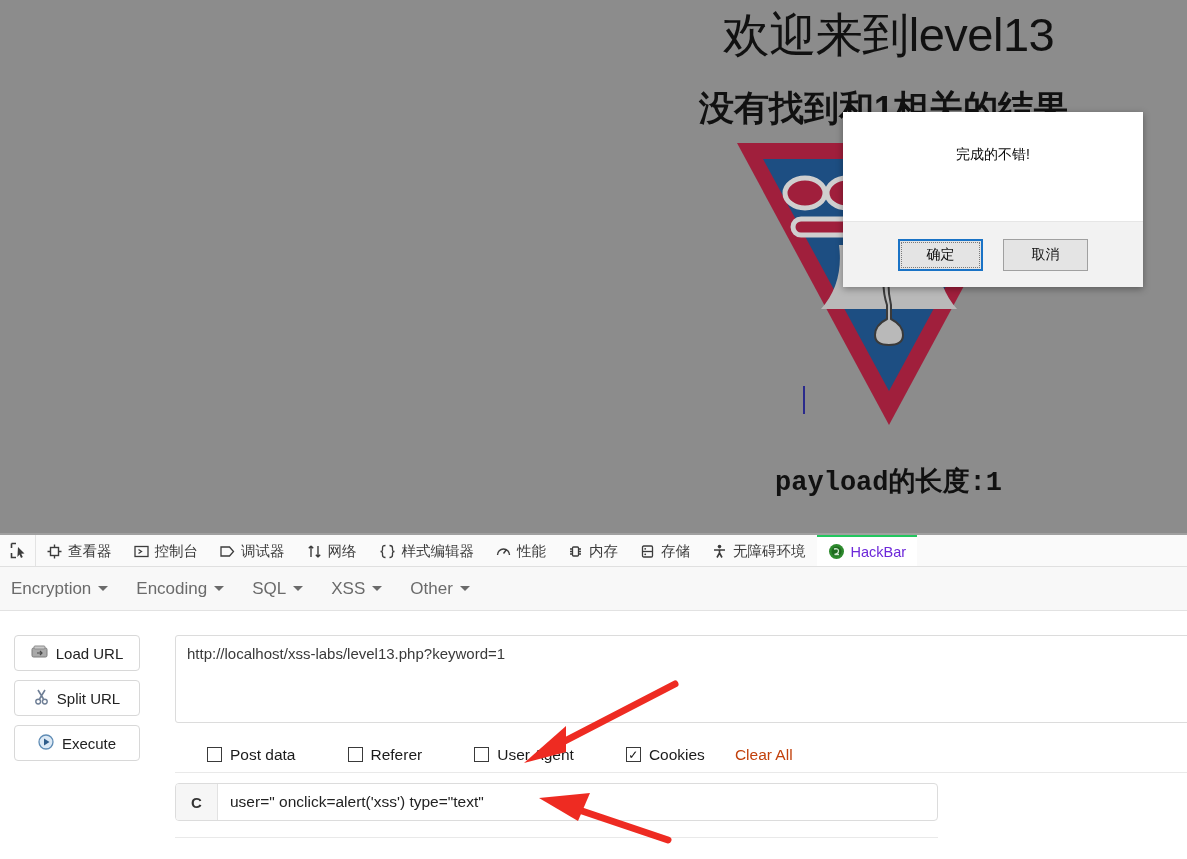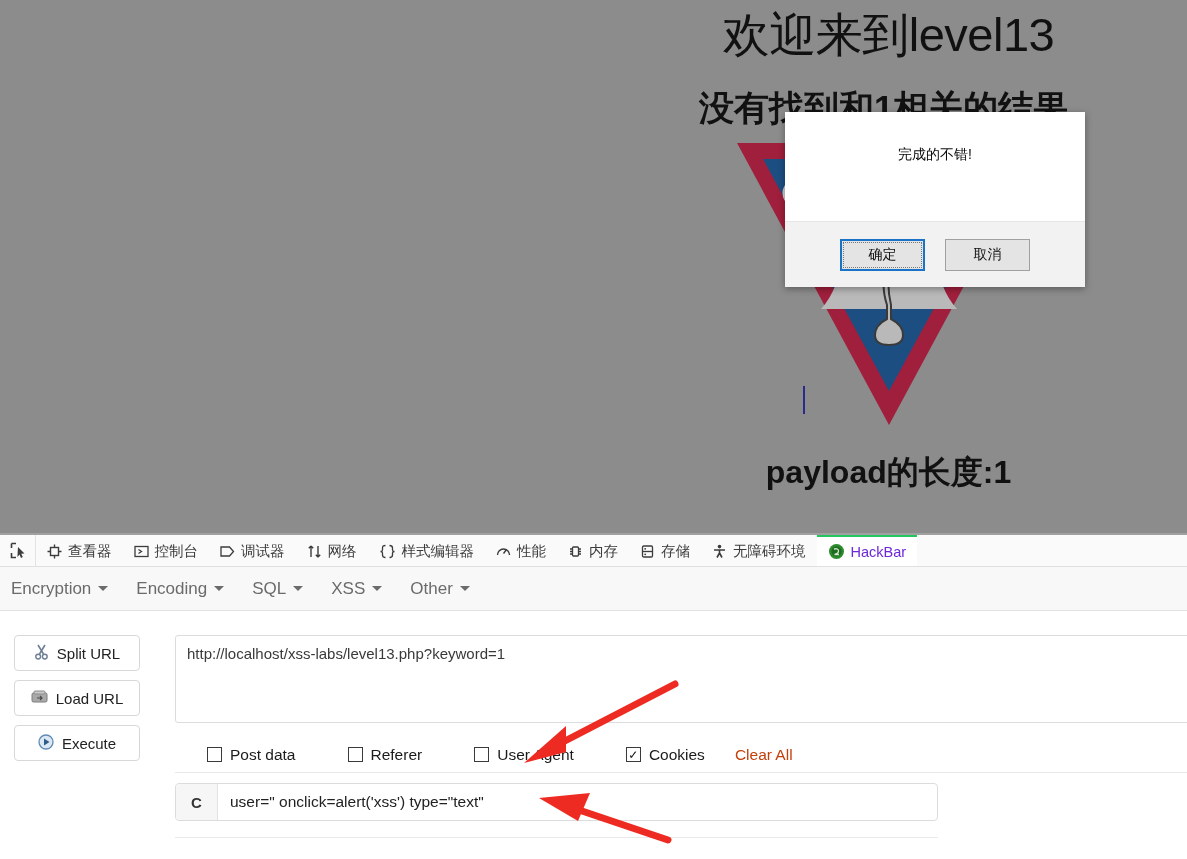--- a/index.html
+++ b/index.html
@@ -41,38 +41,39 @@
     color: #111;
     line-height: 1.2;
   }
   .bell-wrap {
     position: relative;
     margin-top: 4px;
     height: 300px;
   }
   .bell-svg { display: block; margin: 0 auto; }
   .page-h3 {
-    margin: 4px;
+    margin: 16px;
     padding-top: 14px;
-    font-size: 32px;
+    font-size: 27px;
     font-weight: bold;
     color: #111;
+    font-family: Liberation Mono, monospace;
   }
   
   .page-caret {
     position: absolute;
     left: 803px; top: 386px;
     width: 2px; height: 28px;
     background: #2a2a8c;
   }
 
   
   #modal {
     position: absolute;
-    left: 785px; top: 112px;
+    left: 843px; top: 112px;
     width: 300px; height: 175px;
     background: #e5e5e5;
     box-shadow: 0 2px 7px rgba(0,0,0,0.35);
     z-index: 40;
     display: flex;
     flex-direction: column;
   }
   #modal-body {
     flex: 1;
     display: flex;
@@ -484,37 +485,37 @@
       <span>Other</span>
       <span class="caret-d"></span>
     </div>
   </div>
 
   <div id="hb-main">
 
     <div id="hb-btncol">
       <div class="hb-btn">
         <span>
+          <svg width="17" height="14" viewBox="0 0 17 14">
+              <rect x="1" y="3" width="15" height="9" rx="1.5" fill="#a9a9a9" stroke="#7d7d7d"></rect>
+              <rect x="3" y="1" width="11" height="3" rx="1" fill="#c9c9c9" stroke="#8d8d8d"></rect>
+              <path d="M6 8 H11 M9 6 L11 8 L9 10" stroke="#4a4a4a" fill="none" stroke-width="1.2"></path>
+            </svg>
+        </span>
+        <span>Load URL</span>
+      </div>
+      <div class="hb-btn">
+        <span>
           <svg width="15" height="16" viewBox="0 0 15 16">
               <path d="M4 1 L9.5 10 M11 1 L5.5 10" stroke="#6f7f96" stroke-width="1.6" fill="none"></path>
               <circle cx="4.2" cy="12.6" r="2.4" fill="none" stroke="#6f7f96" stroke-width="1.4"></circle>
               <circle cx="10.8" cy="12.6" r="2.4" fill="none" stroke="#6f7f96" stroke-width="1.4"></circle>
             </svg>
         </span>
         <span>Split URL</span>
-      </div>
-      <div class="hb-btn">
-        <span>
-          <svg width="17" height="14" viewBox="0 0 17 14">
-              <rect x="1" y="3" width="15" height="9" rx="1.5" fill="#a9a9a9" stroke="#7d7d7d"></rect>
-              <rect x="3" y="1" width="11" height="3" rx="1" fill="#c9c9c9" stroke="#8d8d8d"></rect>
-              <path d="M6 8 H11 M9 6 L11 8 L9 10" stroke="#4a4a4a" fill="none" stroke-width="1.2"></path>
-            </svg>
-        </span>
-        <span>Load URL</span>
       </div>
       <div class="hb-btn">
         <span>
           <svg width="16" height="16" viewBox="0 0 16 16">
               <circle cx="8" cy="8" r="7" fill="#dce9f5" stroke="#5f8cb5" stroke-width="1.3"></circle>
               <path d="M6 4.5 L11.5 8 L6 11.5 Z" fill="#2f5d8a"></path>
             </svg>
         </span>
         <span>Execute</span>
       </div>

